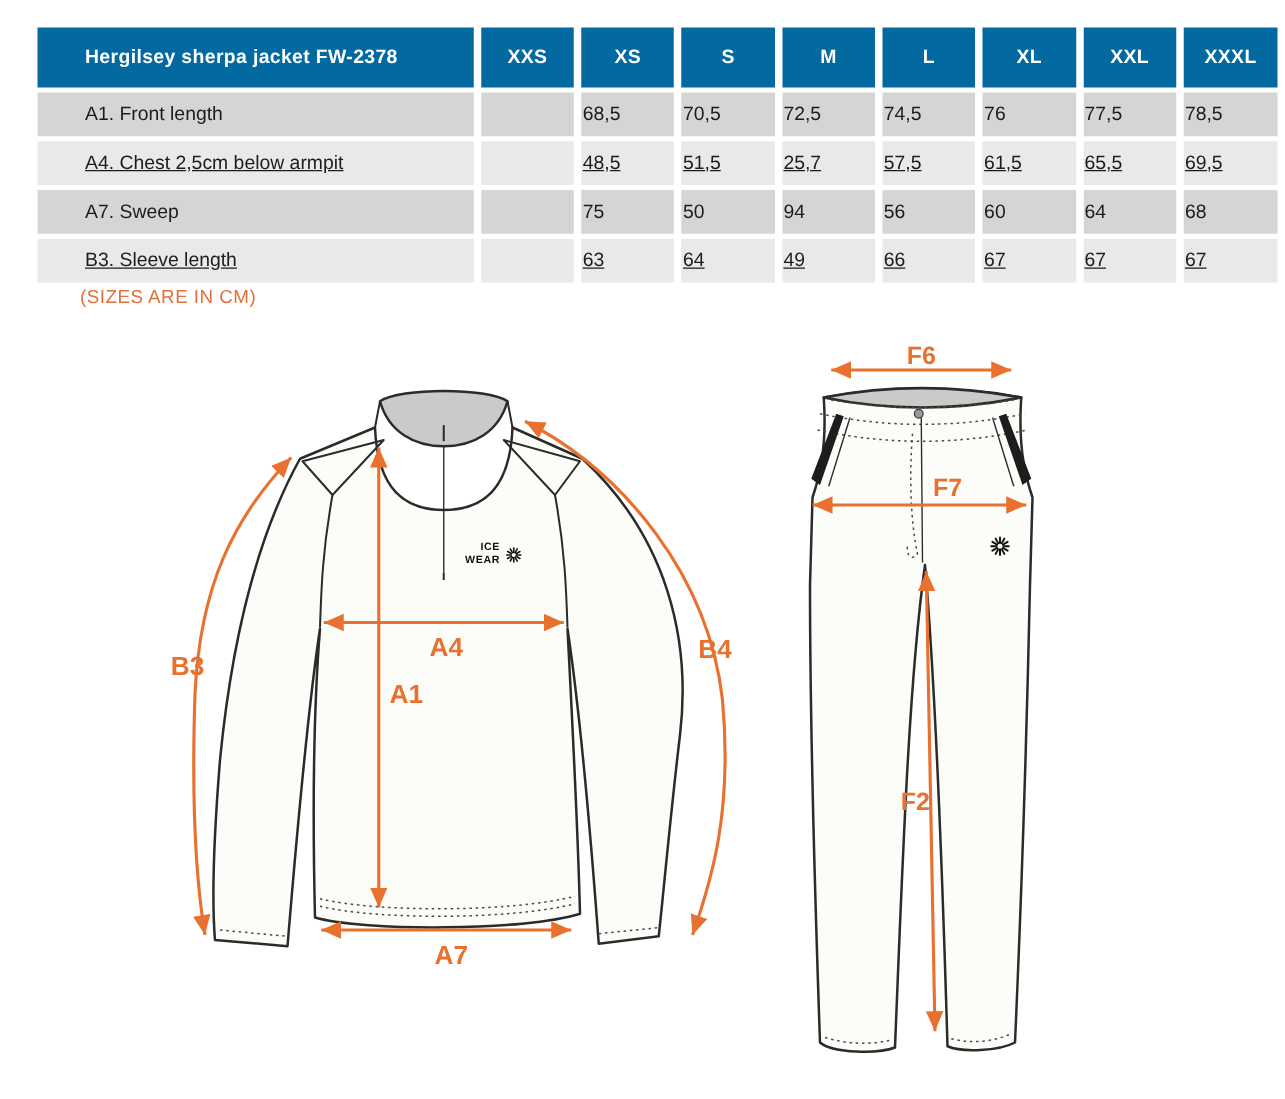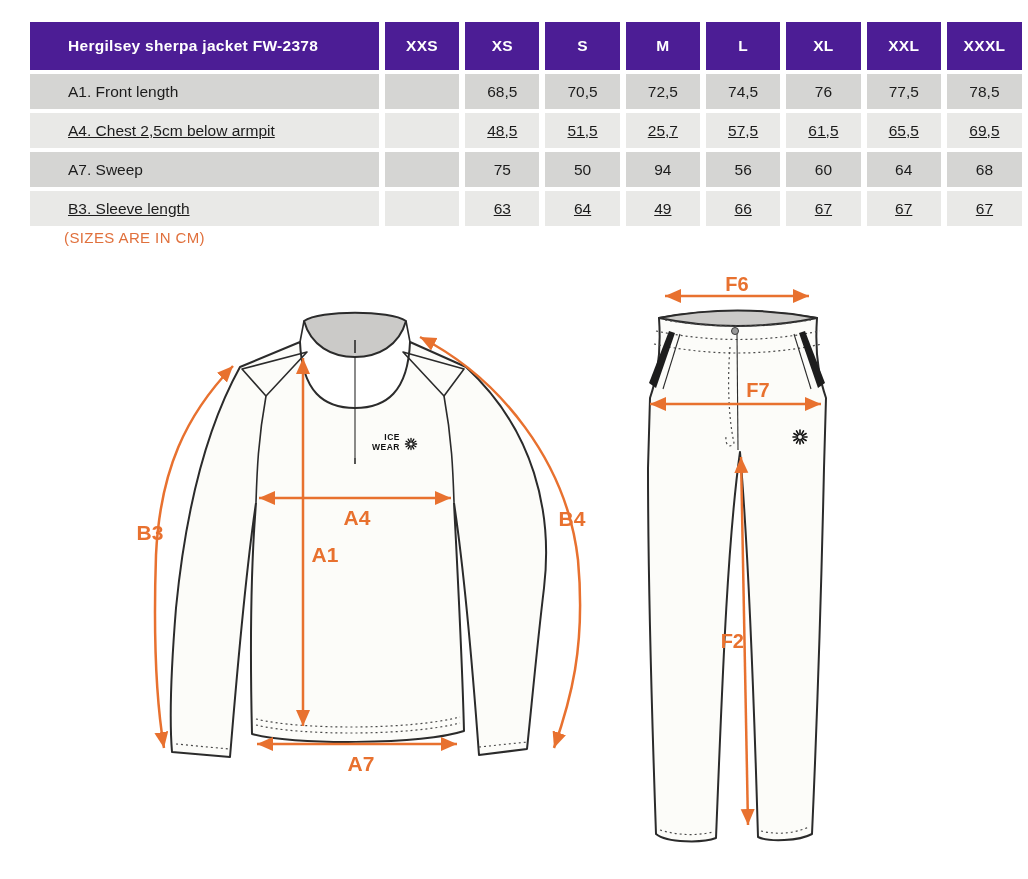--- a/index.html
+++ b/index.html
@@ -2,25 +2,25 @@
 <html><head>
 <meta charset="utf-8">
 <style>
   html,body{margin:0;padding:0;background:#fff;}
   body{width:1028px;height:879px;position:relative;overflow:hidden;
        font-family:"Liberation Sans",sans-serif;}
   .stage{position:absolute;inset:0;}
 
   table.size-table{position:absolute;left:24px;top:18px;
     border-collapse:separate;border-spacing:6px 4px;table-layout:fixed;}
-  .size-table th{background:#4c1d95;color:#fff;font-weight:bold;
+  .size-table th{background:#0369a1;color:#fff;font-weight:bold;
     height:46px;text-align:center;font-size:15.5px;letter-spacing:.3px;}
   .size-table th.product{width:325px;text-align:left;padding-left:38px;}
   .size-table th.size{width:75px;}
-  .size-table td{height:33px;text-align:center;color:#1c1c1c;font-size:15.5px;}
+  .size-table td{height:33px;color:#1c1c1c;font-size:15.5px;}
   .size-table td.rowlabel{text-align:left;padding-left:38px;}
   .size-table tr.odd  td{background:#D5D5D3;}
   .size-table tr.even td{background:#E9E9E7;text-decoration:underline;}
 
   .note{position:absolute;left:64px;top:229px;color:#E0703C;
         font-size:15px;letter-spacing:.4px;text-align:center;}
 
   svg.diagrams{position:absolute;left:0;top:255px;}
 
   .cloth{fill:#FCFCF9;stroke:#2B2B2B;stroke-width:2;stroke-linejoin:round;}

